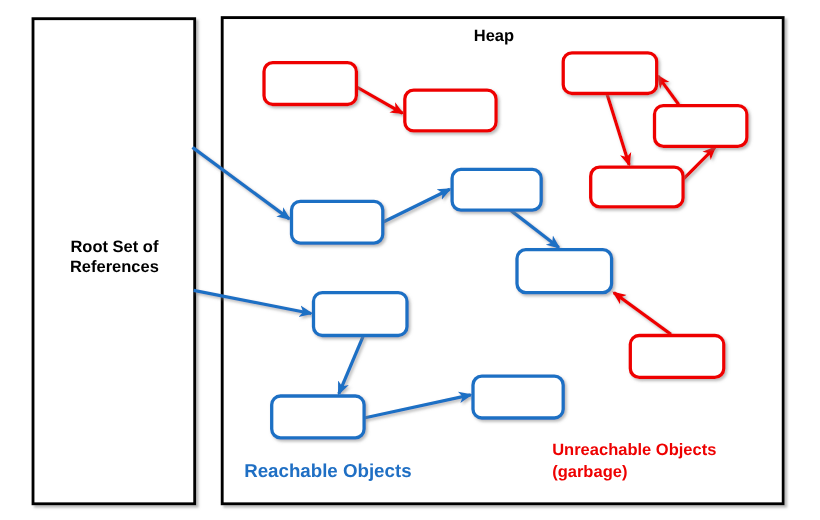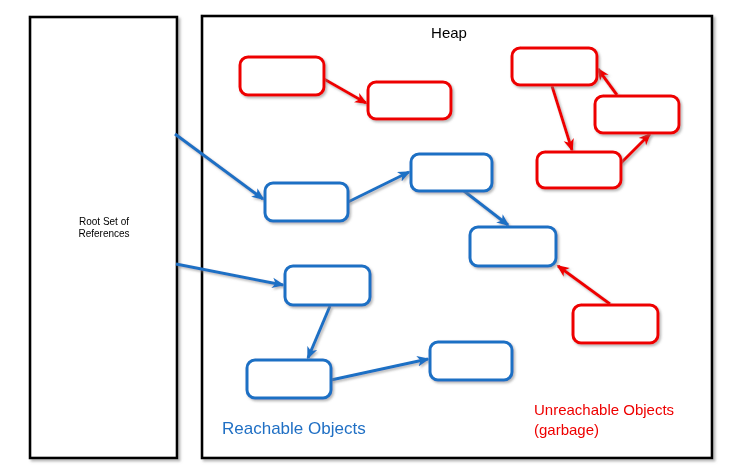--- a/index.html
+++ b/index.html
@@ -22,24 +22,25 @@
     position: absolute;
     left: 0;
     top: 0;
     width: 745px;
     height: 473px;
   }
   .label {
     position: absolute;
     white-space: pre;
     line-height: 1.18;
+    font-weight: bold;
   }
   .label.root-label {
     color: #000000;
-    font-size: 10px;
+    font-size: 15px;
     text-align: center;
     left: 40px;
     top: 216px;
     width: 128px;
   }
   .label.heap-label {
     color: #000000;
     font-size: 15px;
     text-align: center;
     left: 399px;
@@ -51,21 +52,20 @@
     font-size: 17px;
     left: 222px;
     top: 419px;
   }
   .label.unreachable-label {
     color: #ee0000;
     font-size: 15px;
     left: 502px;
     top: 400px;
     line-height: 1.3;
-    margin-left: 32px;
   }
 </style>
 </head>
 <body>
 
 <div id="canvas">
 
   <svg class="layer" viewBox="0 0 745 473" xmlns="http://www.w3.org/2000/svg">
     <defs>
       <marker id="arrow-blue" viewBox="0 0 10 10" refX="8.6" refY="5" markerWidth="4.2" markerHeight="4.2" orient="auto-start-reverse">

